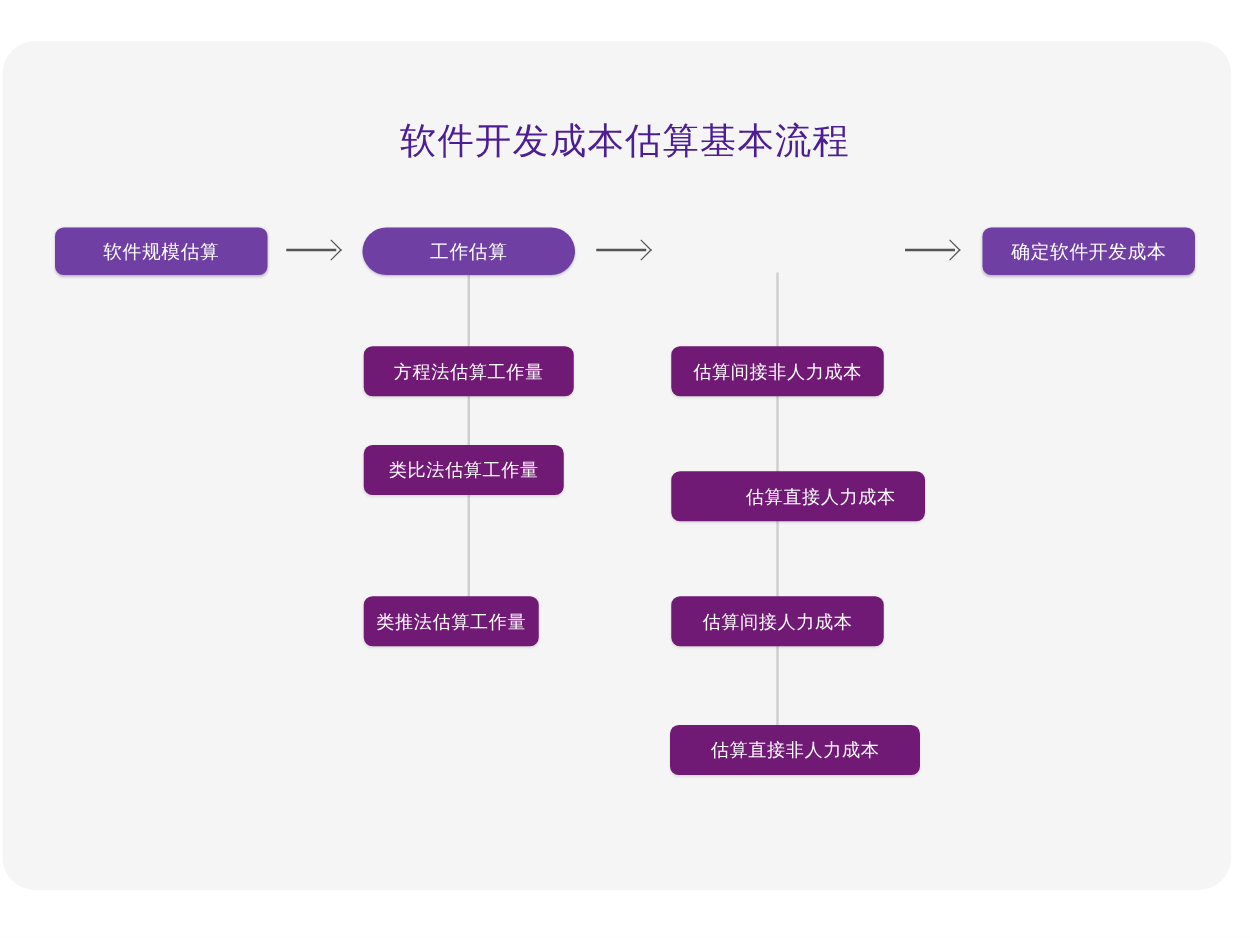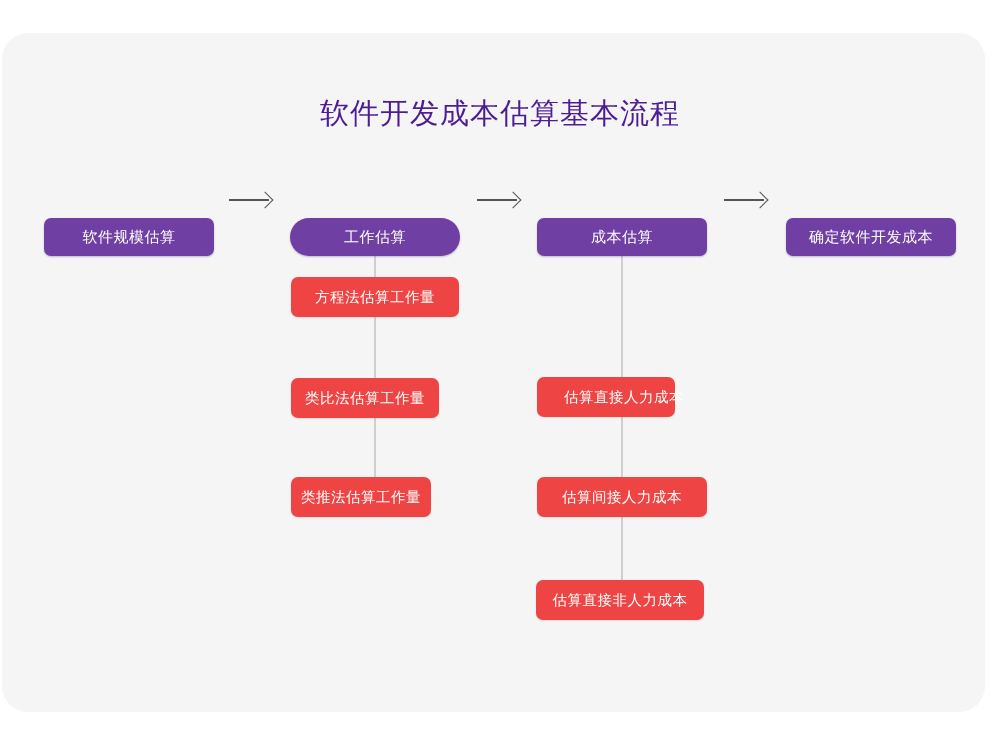--- a/index.html
+++ b/index.html
@@ -74,25 +74,24 @@
     font-size: 15px;
     letter-spacing: 0.5px;
     white-space: nowrap;
     z-index: 2;
   }
 
   .node.primary {
     background: #6f3fa3;
     height: 38px;
     box-shadow: 0 1px 2px rgba(60, 30, 90, 0.28);
-    margin-top: 36px;
   }
 
   .node.secondary {
-    background: #ef4444;
+    background: #701a75;
     height: 40px;
     font-size: 14.5px;
     box-shadow: 0 1px 2px rgba(0, 0, 0, 0.10);
   }
 
   
   .arrow {
     position: absolute;
     height: 24px;
     z-index: 3;
@@ -132,41 +131,41 @@
     <div class="head" style="left:30px;"></div>
   </div>
 
   <div class="col">
     <div class="connector" style="left:374px; top:218px; height:290px;"></div>
 
     <div class="node primary" style="left:290px; top:182px; width:170px;border-radius:19px;">工作估算</div>
 
     <div class="node secondary" style="left:291px; top:277px; width:168px;">方程法估算工作量</div>
 
-    <div class="node secondary" style="left:291px; top:378px; width:148px;">类比法估算工作量</div>
+    <div class="node secondary" style="left:291px; top:356px; width:160px;">类比法估算工作量</div>
 
     <div class="node secondary" style="left:291px; top:477px; width:140px;">类推法估算工作量</div>
   </div>
 
   <div class="arrow" style="left:477px; top:188px; width:46px;">
     <div class="shaft" style="width:40px;"></div>
     <div class="head" style="left:30px;"></div>
   </div>
 
   <div class="col">
     <div class="connector" style="left:621px; top:218px; height:392px;"></div>
 
-    <div class="node primary" style="left:537px; top:182px; width:170px;">成本估算</div>
 
+    <div class="node secondary" style="left:537px; top:277px; width:170px;">估算间接非人力成本</div>
 
-    <div class="node secondary" style="left:537px; top:377px; width:138px;padding-left:36px;">估算直接人力成本</div>
+    <div class="node secondary" style="left:537px; top:377px; width:203px;padding-left:36px;">估算直接人力成本</div>
 
     <div class="node secondary" style="left:537px; top:477px; width:170px;text-align:center;">估算间接人力成本</div>
 
-    <div class="node secondary" style="left:536px; top:580px; width:168px;">估算直接非人力成本</div>
+    <div class="node secondary" style="left:536px; top:580px; width:200px;">估算直接非人力成本</div>
   </div>
 
   <div class="arrow" style="left:724px; top:188px; width:46px;">
     <div class="shaft" style="width:40px;"></div>
     <div class="head" style="left:30px;"></div>
   </div>
 
   <div class="col">
     <div class="node primary" style="left:786px; top:182px; width:170px;font-family:Liberation Mono, monospace;">确定软件开发成本</div>
   </div>

